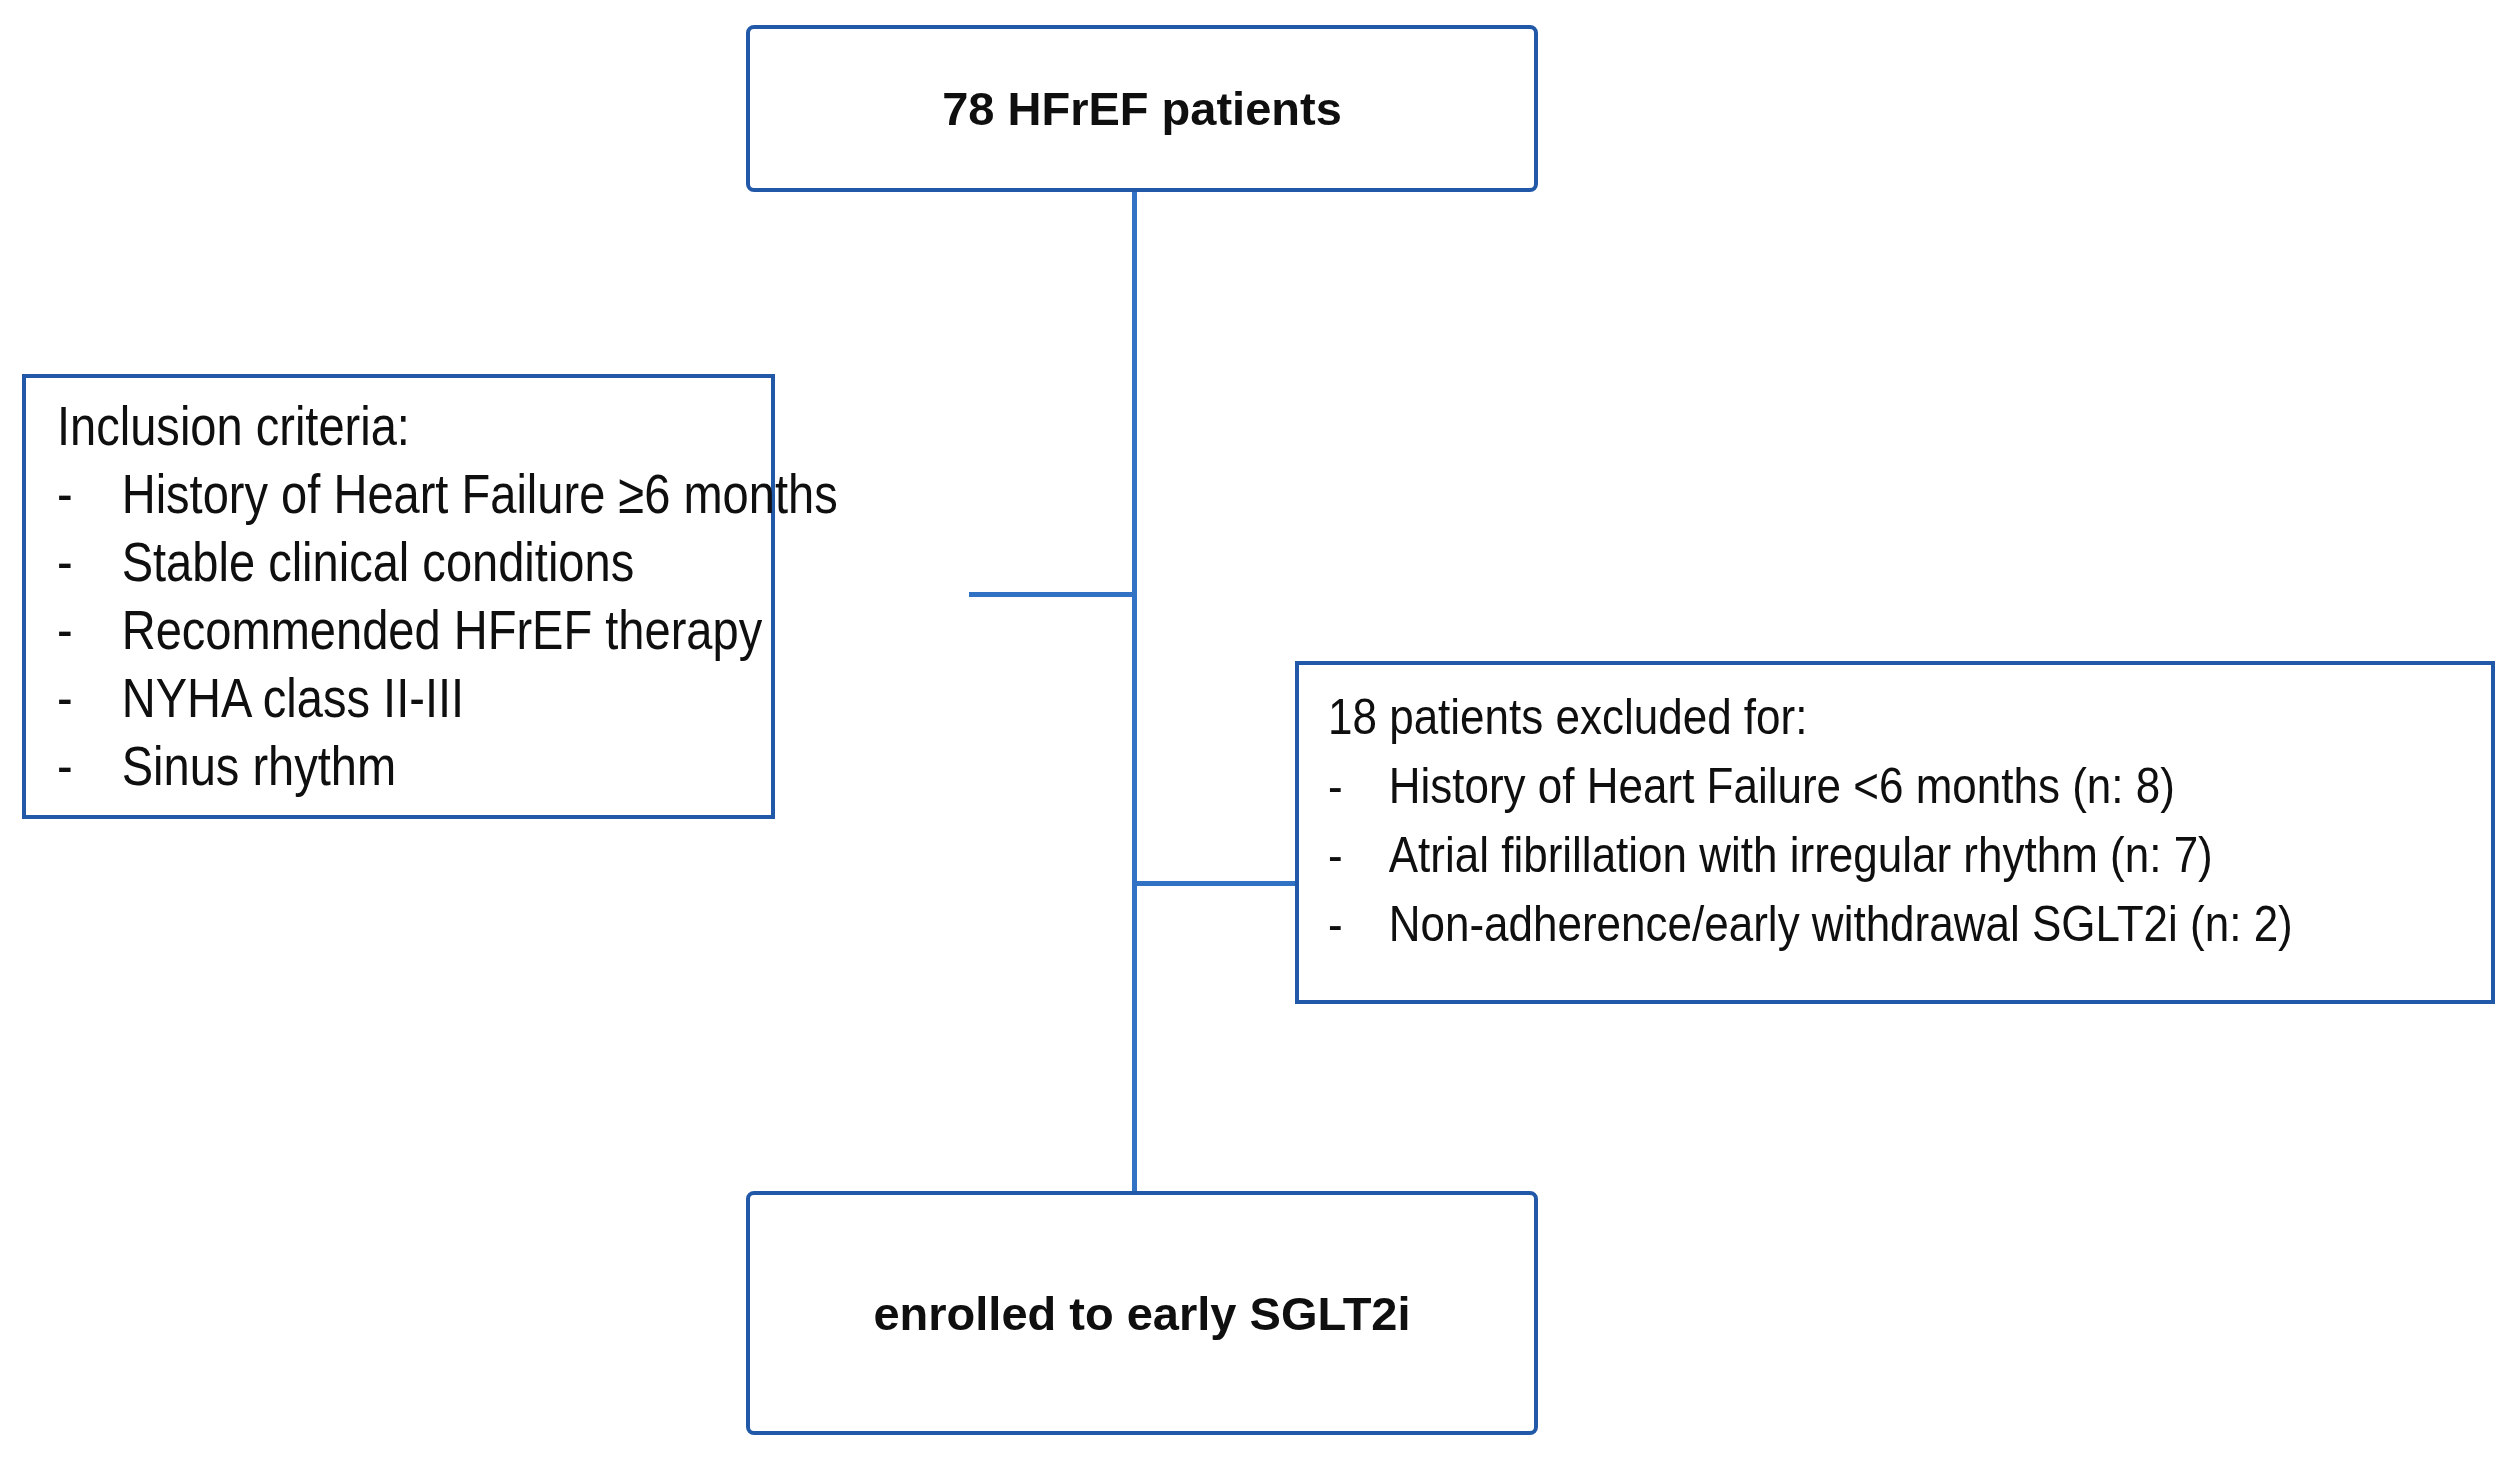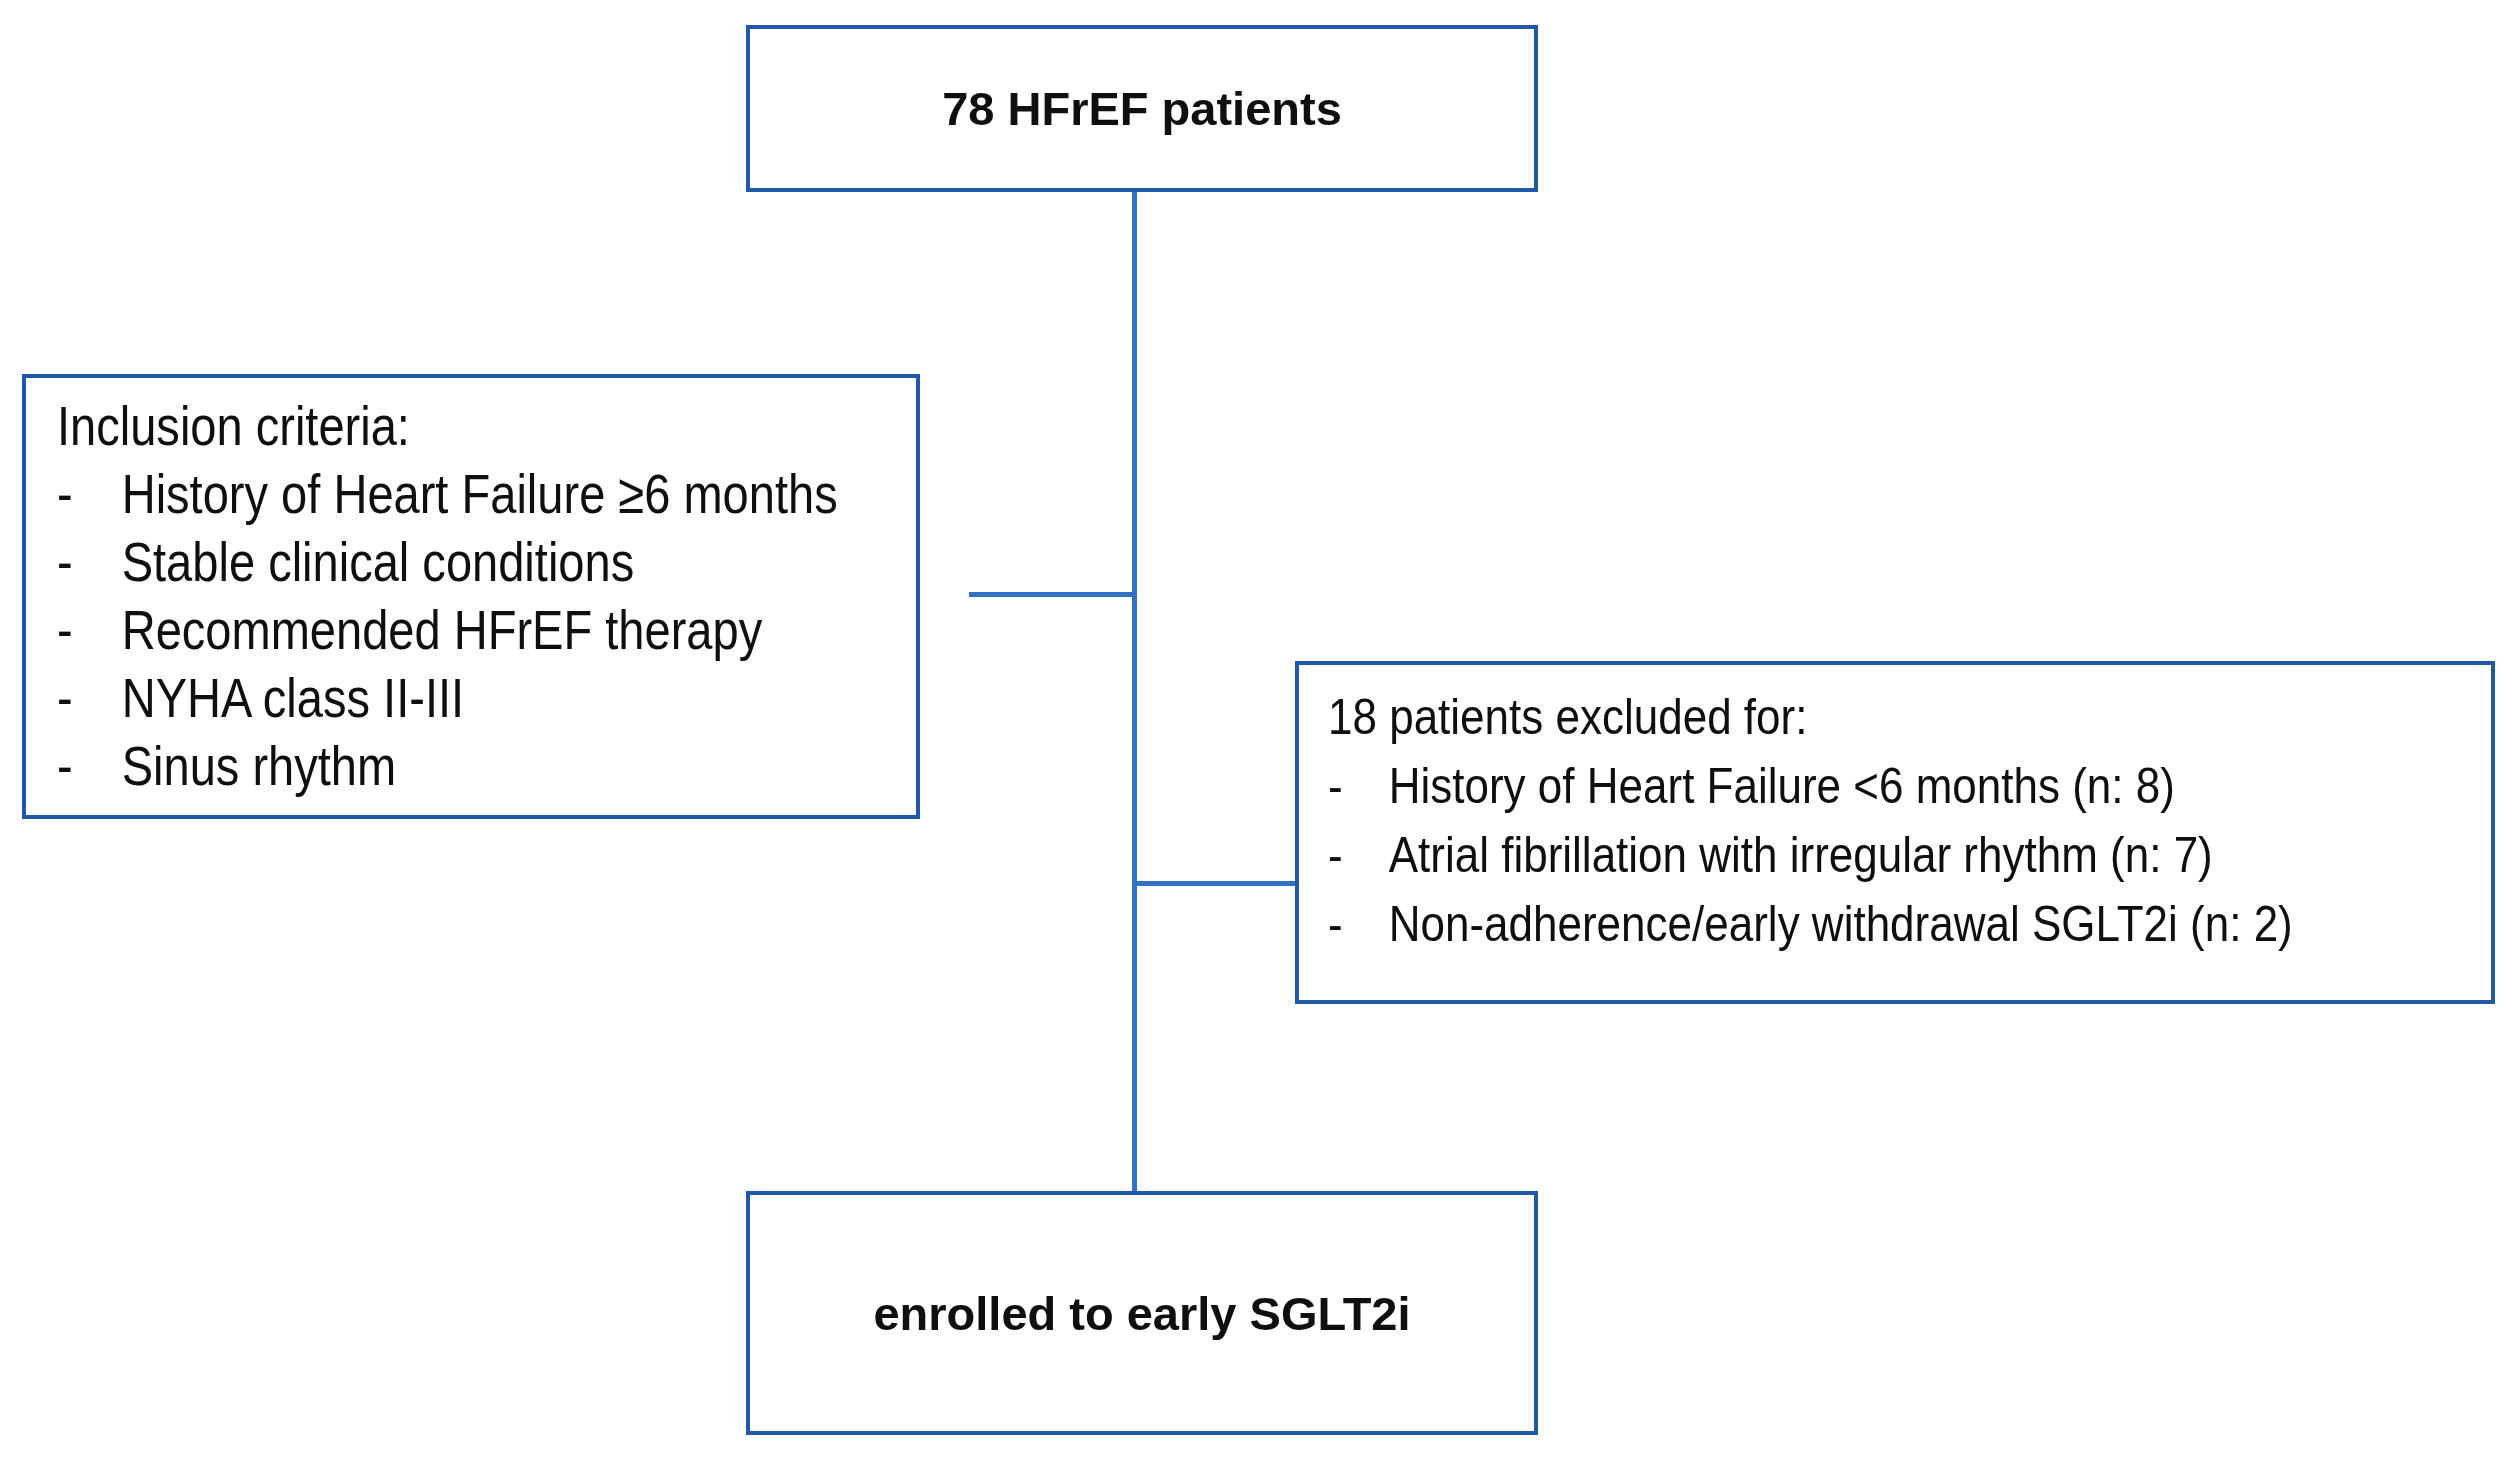--- a/index.html
+++ b/index.html
@@ -26,20 +26,21 @@
   }
   .conn { position: absolute; background: var(--line); }
   .bold-box {
     display: flex;
     align-items: center;
     justify-content: center;
     text-align: center;
     font-weight: 700;
     font-size: 47px;
     line-height: 65px;
+    border-radius: 8px;
   }
   .side-content {
     transform-origin: 0 0;
     font-weight: 400;
   }
   .inclusion-content {
     font-size: 56px;
     line-height: 68px;
     transform: scaleX(0.84);
     width: 119%;
@@ -65,21 +66,21 @@
   <div class="conn" style="left:1132px; top:191px; width:4.5px; height:1002px;"></div>
   <div class="conn" style="left:969px; top:592px; width:167px; height:4.5px;"></div>
   <div class="conn" style="left:1133px; top:881px; width:166px; height:4.5px;"></div>
 
   <div class="box bold-box" style="left:746px; top:25px; width:792px; height:167px;">
     <div>
       <div>78 HFrEF patients</div>
     </div>
   </div>
 
-  <div class="box" style="left:22px; top:374px; width:898px; height:445px; padding:14.2px 9px 0 31px;">
+  <div class="box" style="left:22px; top:374px; width:753px; height:445px; padding:14.2px 9px 0 31px;">
     <div class="side-content inclusion-content">
       <div class="side-title">Inclusion criteria:</div>
       <div class="li">
         <span class="dash">-</span>
         <span class="li-text">History of Heart Failure ≥6 months</span>
       </div>
       <div class="li">
         <span class="dash">-</span>
         <span class="li-text">Stable clinical conditions</span>
       </div>

